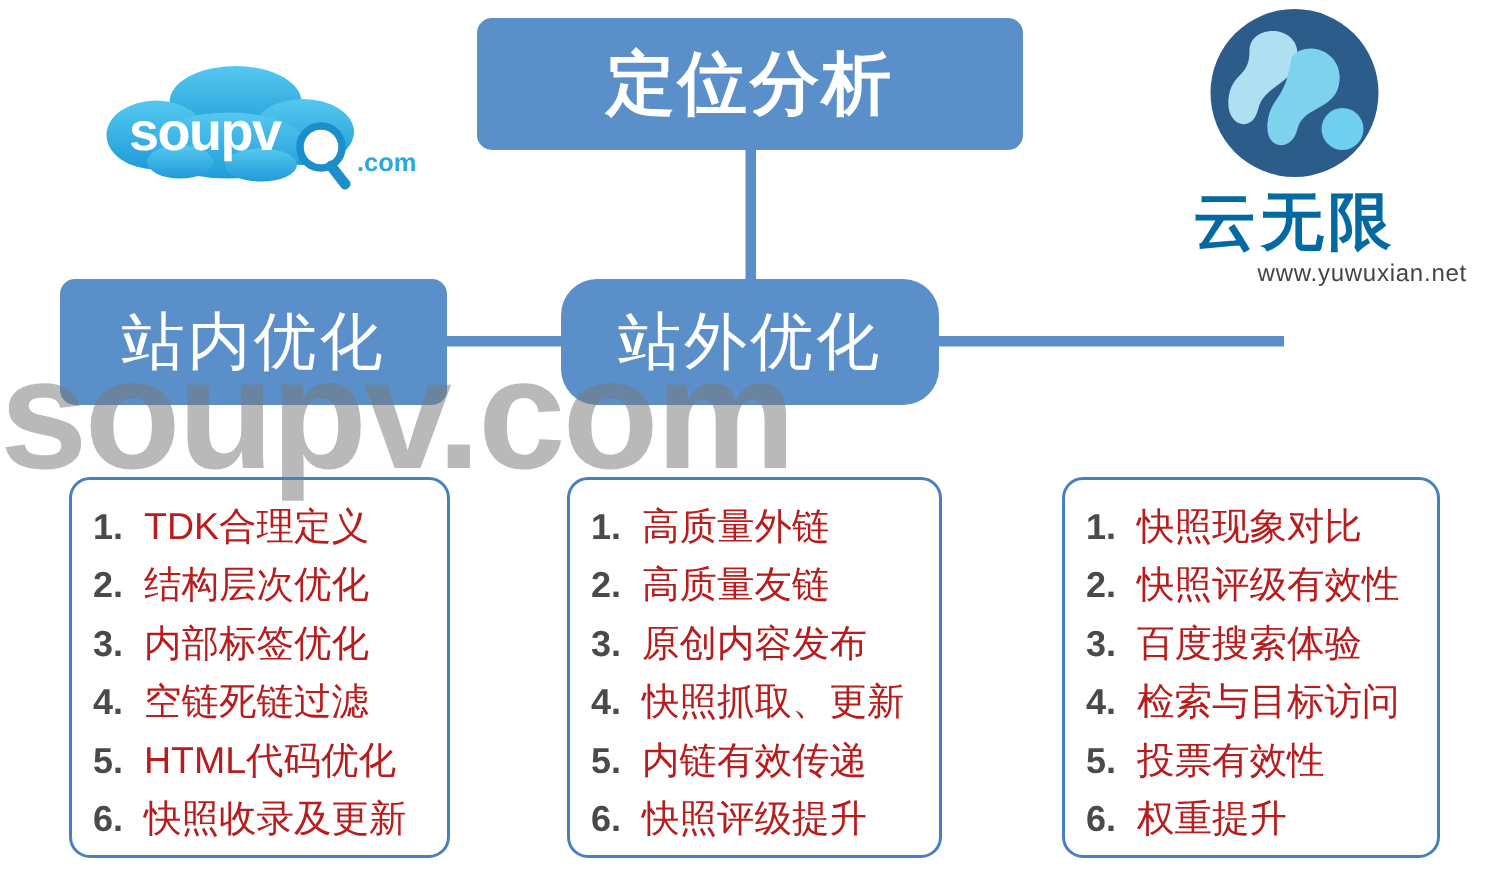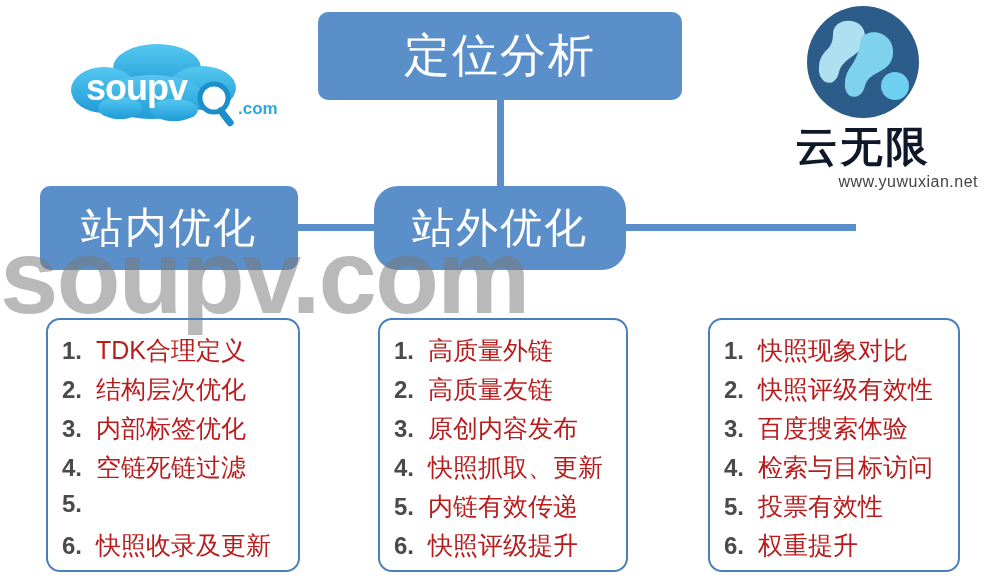--- a/index.html
+++ b/index.html
@@ -45,21 +45,21 @@
     justify-content: center;
     letter-spacing: 2px;
     z-index: 3;
   }
   #box-top {
     left: 318px;
     top: 12px;
     width: 364px;
     height: 88px;
     font-size: 46px;
-    font-weight: 400;
+    font-weight: 700;
   }
   .box-mid {
     top: 186px;
     height: 84px;
     font-size: 42px;
     font-weight: 400;
   }
   #box-onsite  { left: 40px;  width: 258px; }
   #box-offsite { left: 374px; width: 252px; border-radius: 24px; }
   #box-weight  { left: 704px; width: 256px; }
@@ -133,21 +133,21 @@
     left: 748px;
     top: 4px;
     width: 230px;
     height: 176px;
     z-index: 6;
     text-align: center;
   }
   #yuwuxian-name {
     font-size: 42px;
     font-weight: bold;
-    color: #0f172a;
+    color: #0369a1;
     letter-spacing: 3px;
     line-height: 1;
     margin-top: 2px;
   }
   #yuwuxian-url {
     font-size: 16px;
     color: #444444;
     letter-spacing: 0.5px;
     margin-top: 5px;
     text-align: right;
@@ -214,20 +214,21 @@
     <div class="list-row">
       <span class="list-num">3.</span>
       <span class="list-text">内部标签优化</span>
     </div>
     <div class="list-row">
       <span class="list-num">4.</span>
       <span class="list-text">空链死链过滤</span>
     </div>
     <div class="list-row">
       <span class="list-num">5.</span>
+      <span class="list-text">HTML代码优化</span>
     </div>
     <div class="list-row">
       <span class="list-num">6.</span>
       <span class="list-text">快照收录及更新</span>
     </div>
   </div>
 
   <div class="list-card" id="list-offsite">
     <div class="list-row">
       <span class="list-num">1.</span>

